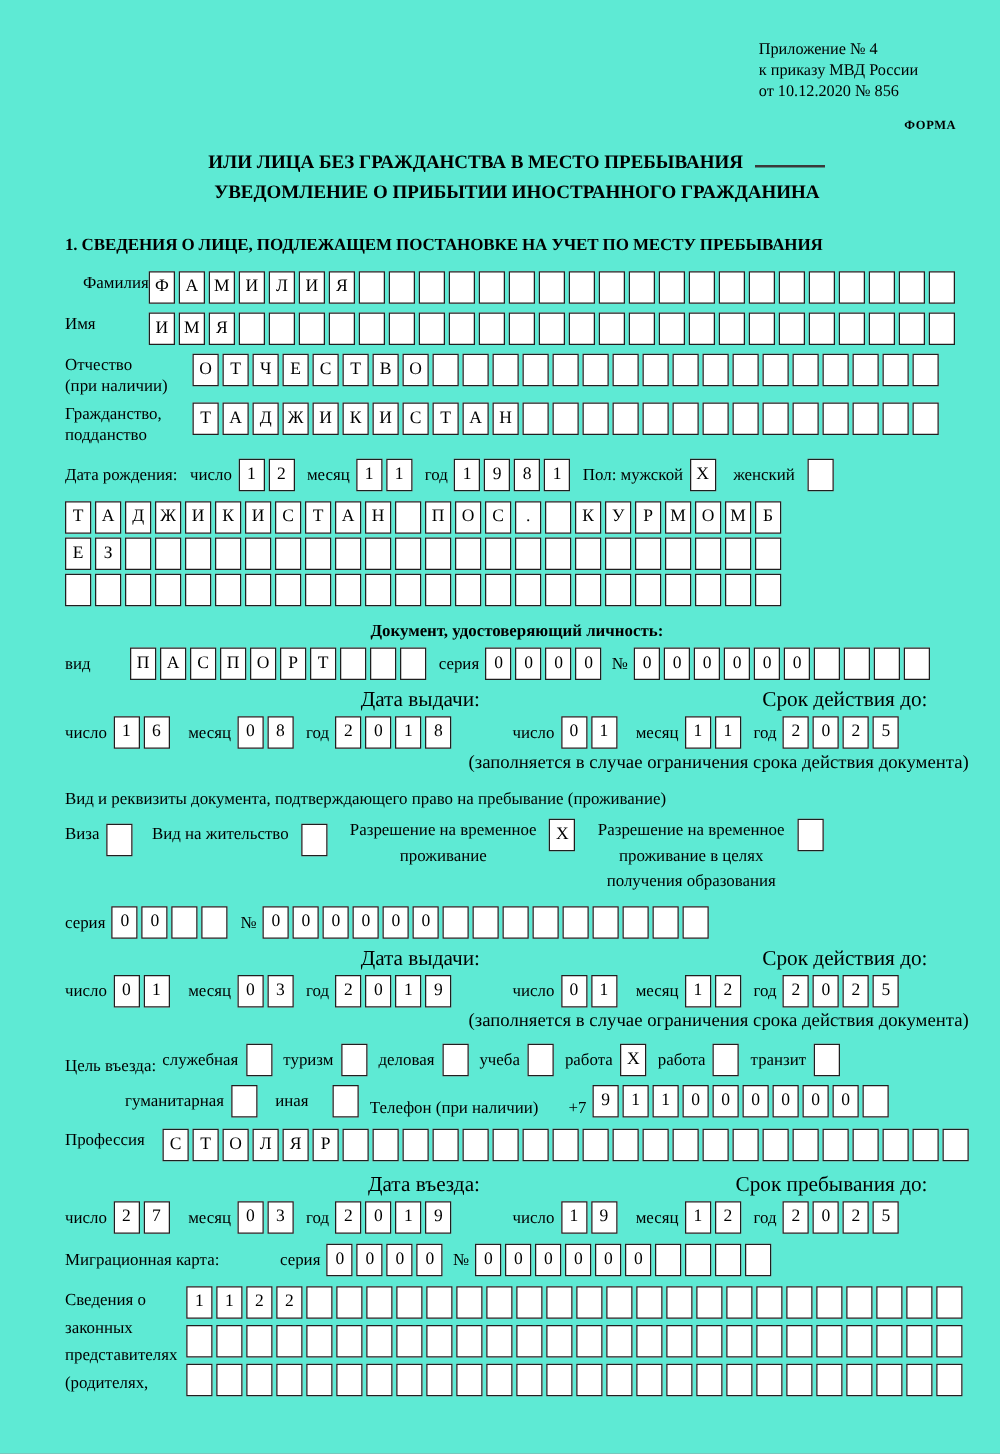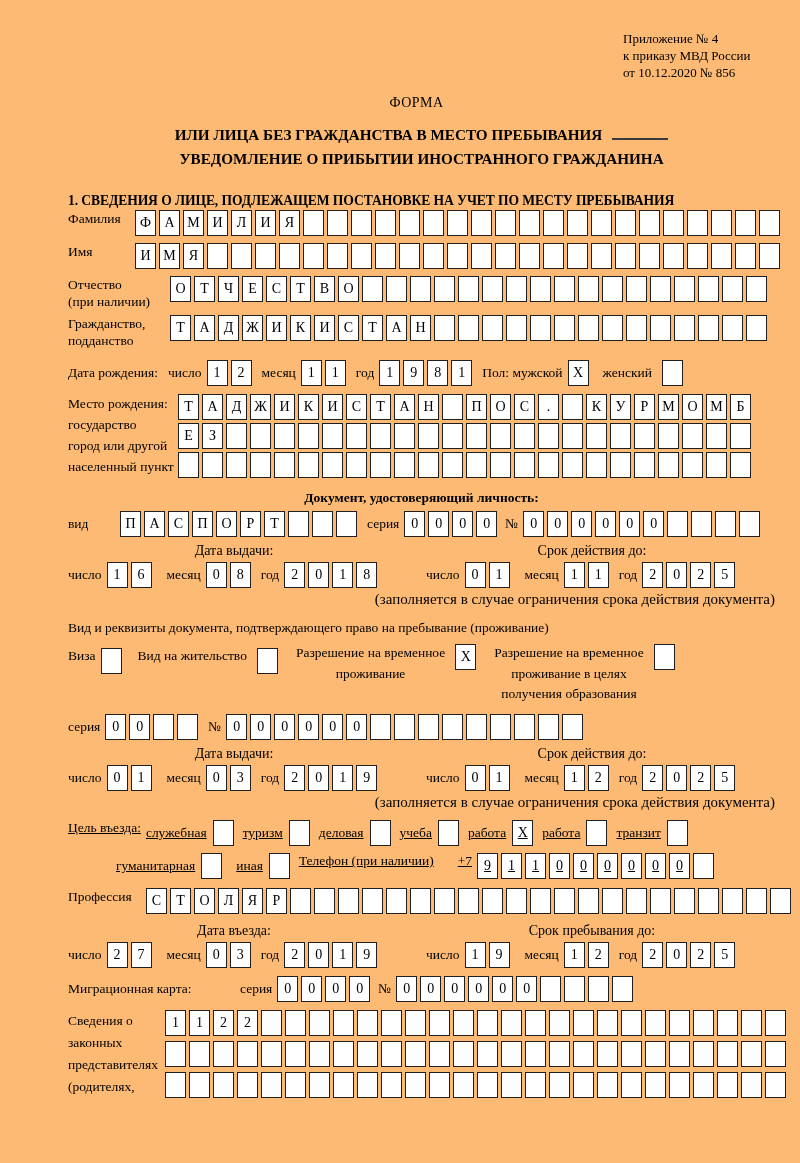--- a/index.html
+++ b/index.html
@@ -1,44 +1,44 @@
 <!DOCTYPE html>
 <html lang="ru"><head>
 <meta charset="utf-8">
 <style>
   html,body{margin:0;padding:0;background:#9a9a9a;}
   .page{
-    width:800px;height:1163px;margin:0 auto;background:#fdba74;color:#000;
+    width:800px;height:1163px;margin:0 auto;background:#5eead4;color:#000;
     font-family:"Liberation Serif","DejaVu Serif",serif;
-    box-sizing:border-box;padding:30px 25px 0 68px;overflow:hidden;position:relative;
+    box-sizing:border-box;padding:30px 25px 0 52px;overflow:hidden;position:relative;
   }
   .hdr{margin-left:555px;font-size:13px;line-height:1.32;}
   .hdr-sub{margin-left:555px;margin-top:5px;font-size:12.2px;line-height:1.32;}
-  .form-label{text-align:center;font-weight:normal;font-size:14px;margin:14px 10px 0 0;letter-spacing:.5px;}
+  .form-label{text-align:right;font-weight:bold;font-size:10px;margin:14px 10px 0 0;letter-spacing:.5px;}
   .title{text-align:center;font-weight:bold;font-size:15.2px;line-height:1.55;margin-top:12px;}
   .uline{display:inline-block;width:56px;border-bottom:2px solid #3a3a3a;height:13px;margin-left:10px;}
   .sec-heading{font-weight:bold;font-size:13.6px;margin-top:22px;white-space:nowrap;letter-spacing:-.1px;}
   .row{display:flex;align-items:flex-start;margin-top:7px;font-size:13.5px;}
   .lbl{line-height:1.3;flex:none;}
   .boxes{display:flex;gap:3px;flex:none;}
   .cb{box-sizing:border-box;width:21px;height:26px;border:1.6px solid #1f1f1f;display:flex;
       align-items:center;justify-content:center;font-size:14px;flex:none;background:#fff;}
   .bp-rows .boxes{margin-bottom:3px;}
   .doc-heading{text-align:center;font-weight:bold;font-size:13.5px;margin-top:9px;}
   .dg{display:flex;align-items:center;gap:5px;font-size:13.5px;}
   .dates{display:flex;margin-top:6px;}
   .dcol{width:332px;}
   .dcol + .dcol{margin-left:26px;}
-  .dcap{text-align:center;font-size:14px;margin-bottom:3px;}
+  .dcap{text-align:right;font-size:17px;margin-bottom:3px;}
   .note{text-align:right;font-size:15px;margin-top:3px;}
   .intro{font-size:13.5px;line-height:1.75;margin-top:8px;}
   .ckrow{display:flex;align-items:flex-start;margin-top:4px;font-size:13.5px;}
   .ckrow .cb{margin-top:1px;}
   .cklbl{line-height:1.5;text-align:center;}
-  .optrow{display:flex;align-items:flex-start;margin-top:9px;font-size:13.5px;flex-wrap:nowrap;text-decoration:underline;}
+  .optrow{display:flex;align-items:flex-end;margin-top:9px;font-size:13.5px;flex-wrap:nowrap;}
   .opt{display:flex;align-items:center;margin-right:9px;}
   .opt .cb{margin-left:6px;}
   .rep{display:flex;align-items:flex-start;margin-top:8px;font-size:13.5px;}
   .g5{margin-right:5px;} .g10{margin-right:10px;}
 </style>
 </head>
 <body>
 
 <div class="page">
 
@@ -50,21 +50,21 @@
 
   <div class="form-label">ФОРМА</div>
 
   <div class="title">
     <div><span>ИЛИ ЛИЦА БЕЗ ГРАЖДАНСТВА В МЕСТО ПРЕБЫВАНИЯ</span><span class="uline"></span></div>
     <div>УВЕДОМЛЕНИЕ О ПРИБЫТИИ ИНОСТРАННОГО ГРАЖДАНИНА</div>
   </div>
 
   <div class="sec-heading">1. СВЕДЕНИЯ О ЛИЦЕ, ПОДЛЕЖАЩЕМ ПОСТАНОВКЕ НА УЧЕТ ПО МЕСТУ ПРЕБЫВАНИЯ</div>
 
-  <div class="row" style="margin-top:1px;">
+  <div class="row" style="margin-top:13px;text-align:right;">
     <span class="lbl" style="width:67px;">Фамилия</span>
     <span class="boxes">
         <span class="cb">Ф</span>
         <span class="cb">А</span>
         <span class="cb">М</span>
         <span class="cb">И</span>
         <span class="cb">Л</span>
         <span class="cb">И</span>
         <span class="cb">Я</span>
         <span class="cb"></span>
@@ -212,26 +212,20 @@
     <span class="boxes" style="margin-right:14px;">
         <span class="cb">X</span>
       </span>
     <span class="g10">женский</span>
     <span class="boxes">
         <span class="cb"></span>
       </span>
   </div>
 
   <div class="row" style="margin-top:8px;">
-    <span class="lbl" style="width:110px;line-height:1.55;">
-      <span>Место рождения:</span><br>
-      <span>государство</span><br>
-      <span>город или другой</span><br>
-      <span>населенный пункт</span>
-    </span>
     <span class="bp-rows">
       <span class="boxes">
           <span class="cb">Т</span>
           <span class="cb">А</span>
           <span class="cb">Д</span>
           <span class="cb">Ж</span>
           <span class="cb">И</span>
           <span class="cb">К</span>
           <span class="cb">И</span>
           <span class="cb">С</span>
@@ -541,21 +535,21 @@
         </span>
       </span>
   </div>
   <div class="optrow" style="margin-left:48px;margin-top:7px;">
     <span class="opt" style="margin-right:14px;">
         <span>гуманитарная</span>
         <span class="boxes">
           <span class="cb"></span>
         </span>
       </span>
-    <span class="opt" style="">
+    <span class="opt" style="gap:13px;">
         <span>иная</span>
         <span class="boxes">
           <span class="cb"></span>
         </span>
       </span>
     <span class="g10" style="margin-right:24px;">Телефон (при наличии)</span>
     <span class="g5">+7</span>
     <span class="boxes">
         <span class="cb">9</span>
         <span class="cb">1</span>

